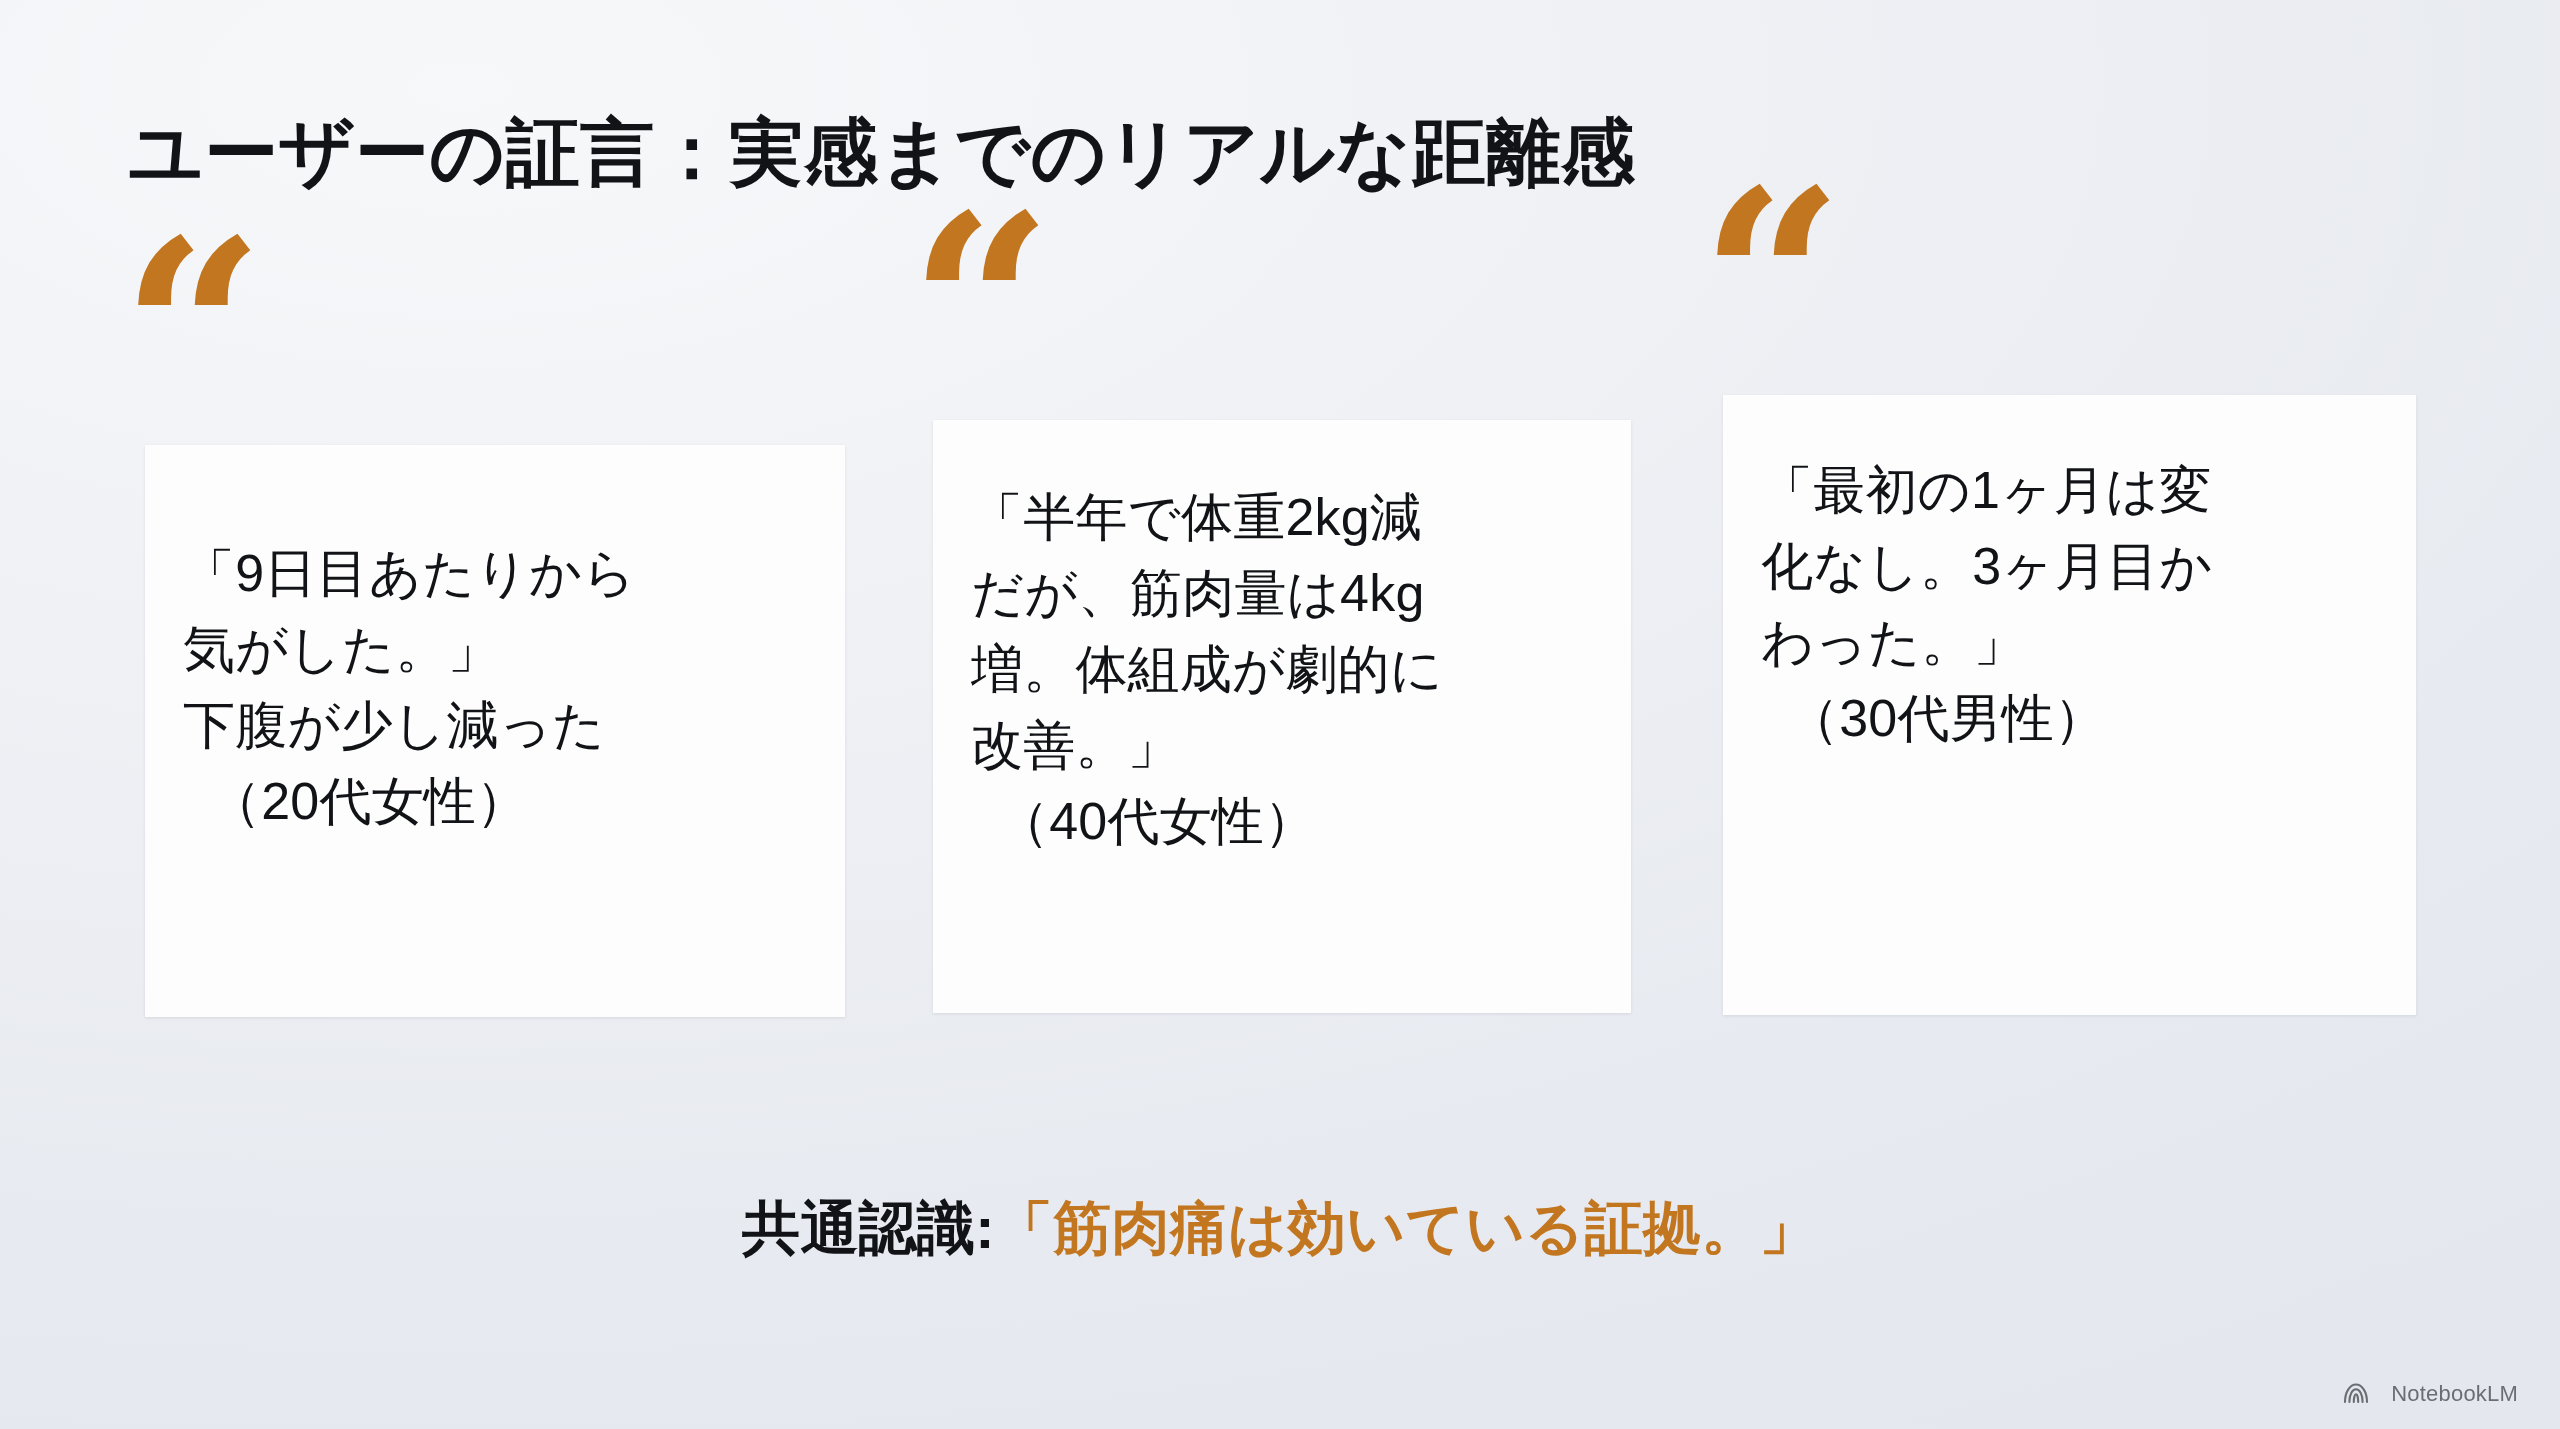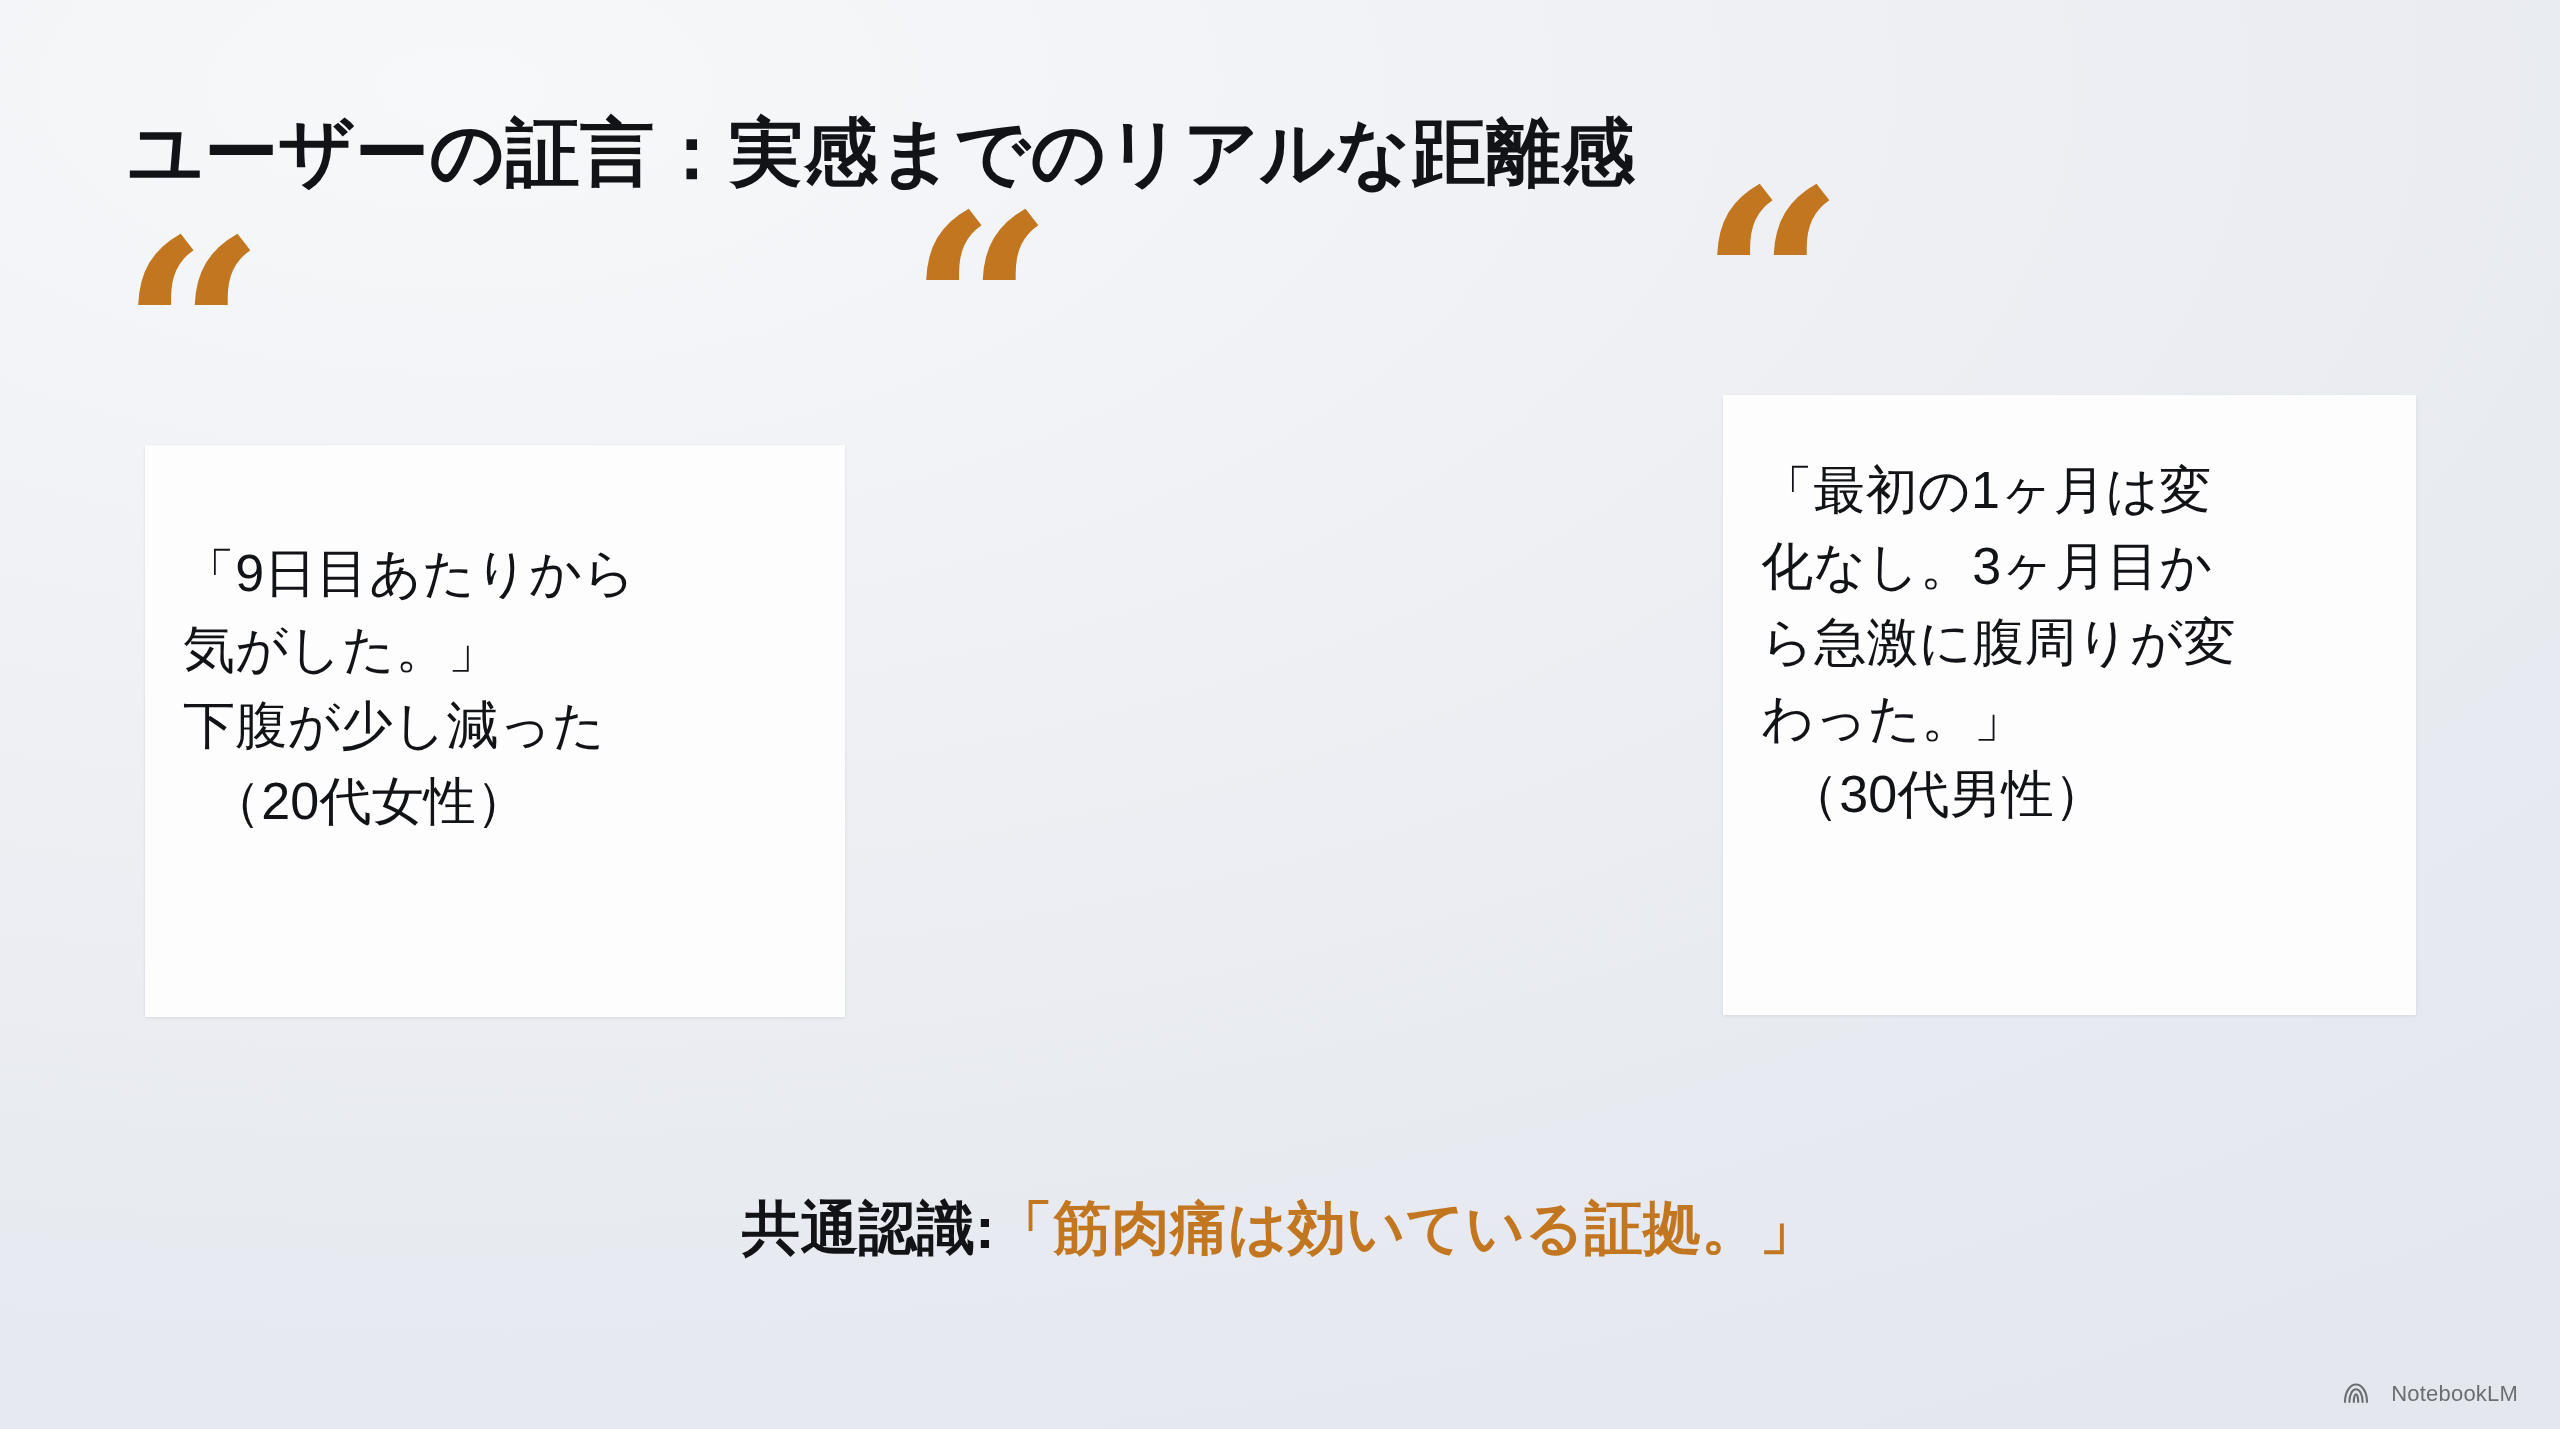--- a/index.html
+++ b/index.html
@@ -135,27 +135,35 @@
     <div class="quote-card card-1">
       <div class="card-text">
         <span class="body-line">「9日目あたりから</span>
         <span class="body-line">気がした。」</span>
         <span class="body-line">下腹が少し減った</span>
         <span class="attrib">（20代女性）</span>
       </div>
     </div>
 
     <span class="quote-mark qm-2">“</span>
+    <div class="quote-card card-2">
+      <div class="card-text">
+        <span class="body-line">「半年で体重2kg減</span>
+        <span class="body-line">だが、筋肉量は4kg</span>
+        <span class="body-line">増。体組成が劇的に</span>
+        <span class="body-line">改善。」</span>
+        <span class="attrib">（40代女性）</span>
+      </div>
+    </div>
 
     <span class="quote-mark qm-3">“</span>
     <div class="quote-card card-3">
       <div class="card-text">
         <span class="body-line">「最初の1ヶ月は変</span>
         <span class="body-line">化なし。3ヶ月目か</span>
-        <span class="body-line">ら急激に腹周りが変</span>
         <span class="body-line">わった。」</span>
         <span class="attrib">（30代男性）</span>
       </div>
     </div>
 
   </div>
 
   <div id="consensus"><span>共通認識:</span><span class="accent">「筋肉痛は効いている証拠。」</span></div>
 
   <div id="watermark">

